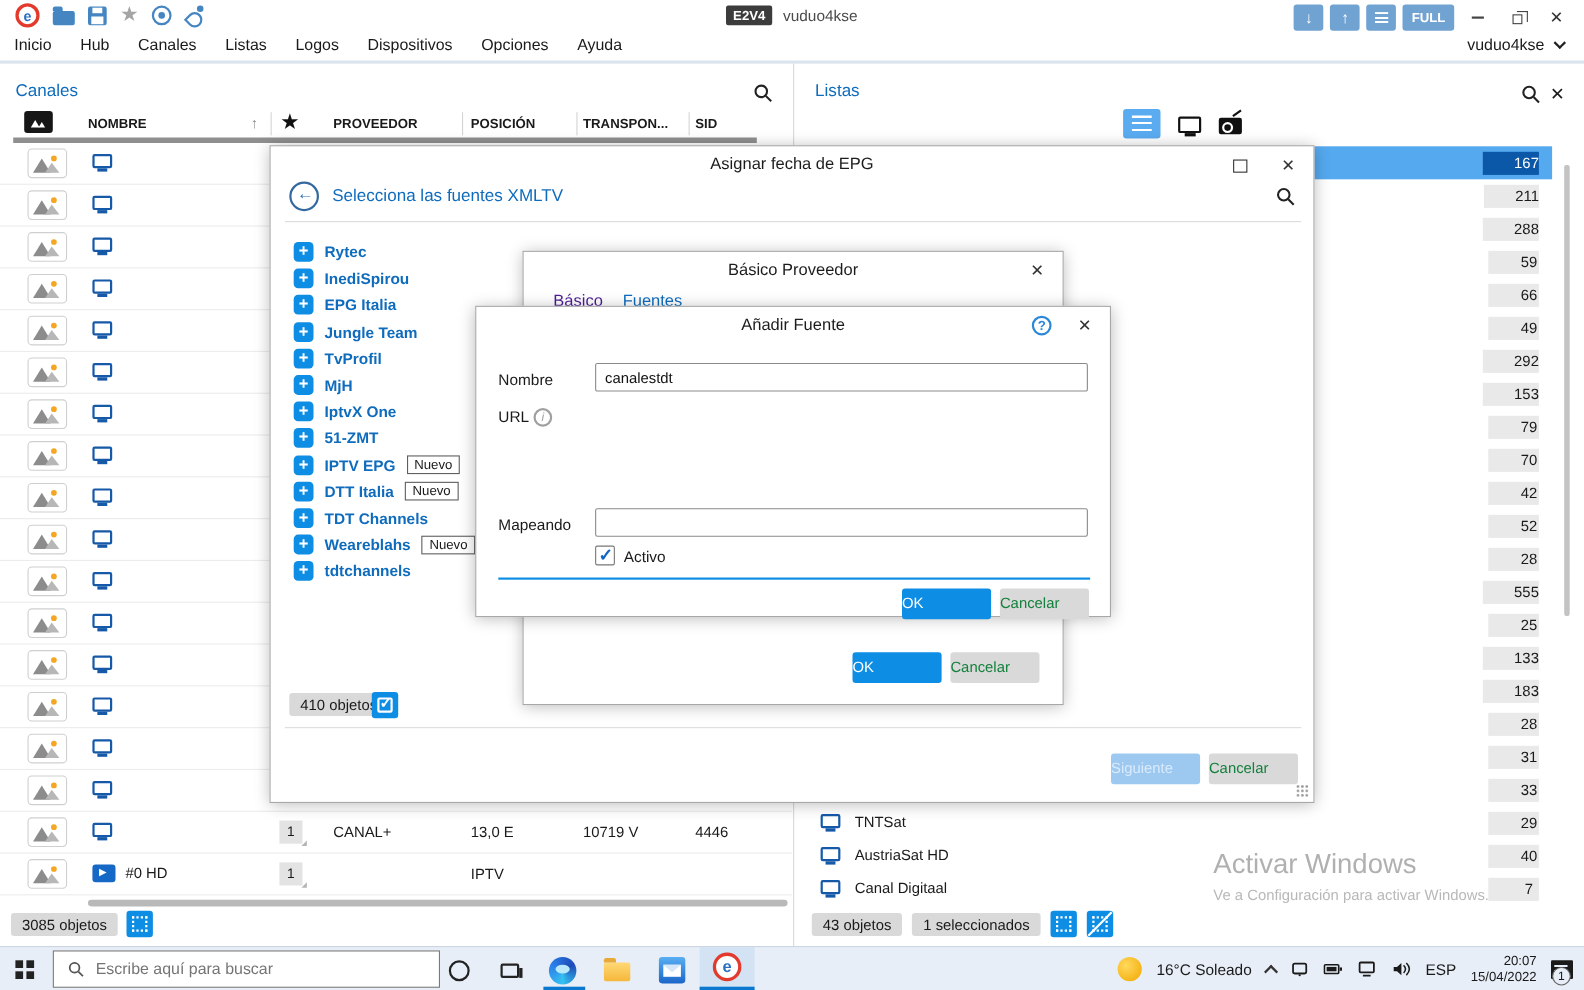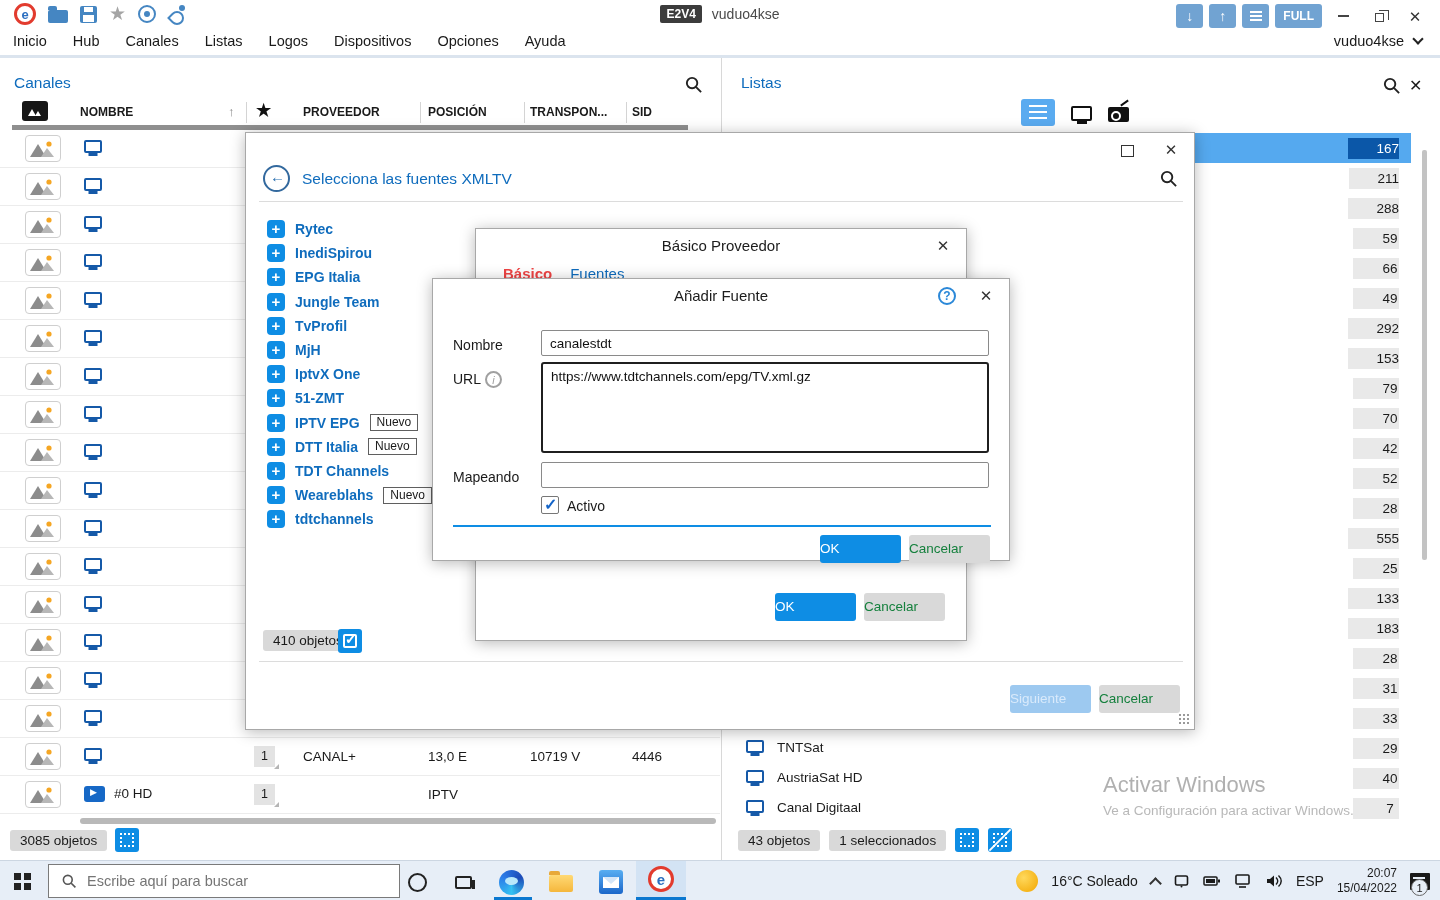--- a/index.html
+++ b/index.html
@@ -128,37 +128,37 @@
   .i-plus { width:18px; height:18px; background:#0e8de4; border-radius:4px; color:#fff; font-size:15px; font-weight:bold; text-align:center; line-height:17px; flex:0 0 18px; }
   .src-label { margin-left:10px; color:#0f6cbd; font-size:14px; font-weight:bold; }
   .src-new { margin-left:10px; border:1px solid #5f5f5f; background:#fff; font-size:12px; padding:0px 6px 1px; color:#1a1a1a; }
   .epg-objects { position:absolute; left:17px; top:497px; }
   .epg-check { position:absolute; left:92px; top:496px; }
   .grip { position:absolute; right:4px; bottom:4px; width:12px; height:12px;
           background:radial-gradient(#9a9a9a 1px, transparent 1.3px); background-size:4px 4px; }
 
   #dlg-provider { left:475px; top:228px; width:492px; height:413px; z-index:20; }
   .prov-tabs { position:absolute; left:27px; top:36px; display:flex; gap:18px; font-size:15px; }
-  .tab-gray { color:#ef4444;font-weight:bold; }
+  .tab-gray { color:#4c1d95; }
   .tab-blue { color:#0f6cbd; }
 
   #dlg-source { left:432px; top:278px; width:578px; height:283px; z-index:30; }
   .i-help { position:absolute; left:505px; top:8px; width:18px; height:18px; border:2px solid #2b88d8; border-radius:50%; color:#2b88d8; font-size:12px; font-weight:bold; text-align:center; line-height:15px; }
   .f-label { position:absolute; left:20px; font-size:14px; }
   .f-input { position:absolute; left:108px; width:448px; height:26px; border:1px solid #8a8a8a; border-radius:2px; font-family:"Liberation Sans",sans-serif; font-size:13.5px; padding:0 8px; color:#111; }
   .f-area { position:absolute; left:108px; top:83px; width:448px; height:91px; border:2px solid #1f1f1f; border-radius:3px; font-family:"Liberation Sans",sans-serif; font-size:13.5px; padding:5px 8px; resize:none; color:#111; }
   .i-info { position:absolute; left:52px; top:92px; width:17px; height:17px; border:2px solid #a0a0a0; border-radius:50%; color:#a0a0a0; font-size:11px; text-align:center; line-height:14px; font-style:italic; }
   .f-check { position:absolute; left:108px; top:217px; width:18px; height:18px; border:1px solid #777; border-radius:2px; background:#fff; }
   .f-check::after { content:"\2713"; position:absolute; left:2px; top:-2px; color:#1464c8; font-size:16px; font-weight:bold; }
   .f-chklabel { position:absolute; left:134px; top:219px; font-size:14px; }
   .src-hr { position:absolute; left:20px; top:246px; width:538px; border-top:2px solid #0e8de4; }
 
   
   .watermark { position:absolute; left:1103px; top:772px; z-index:8; pointer-events:none; }
-  .wm1 { font-size:22px; color:rgba(150,150,150,.75); }
+  .wm1 { font-size:25px; color:rgba(150,150,150,.75); }
   .wm2 { font-size:13.5px; color:rgba(160,160,160,.75); margin-top:5px; }
 
   
   .taskbar { position:absolute; left:0; top:860px; width:1440px; height:40px; background:#e7eef7; border-top:1px solid #ccd6e2; z-index:50; }
   .i-win { position:absolute; left:14px; top:12px; width:17px; height:17px;
     background-image:linear-gradient(#222,#222),linear-gradient(#222,#222),linear-gradient(#222,#222),linear-gradient(#222,#222);
     background-size:7px 7px; background-position:0 0,10px 0,0 10px,10px 10px; background-repeat:no-repeat; }
   .tb-search { position:absolute; left:48px; top:3px; width:352px; height:34px; background:#fff; border:1px solid #7a7a7a; display:flex; align-items:center; gap:10px; padding:0 12px; }
   .tb-search input { border:none; outline:none; font-size:14.5px; color:#333; width:280px; font-family:"Liberation Sans",sans-serif; background:transparent; }
   .task-ic { position:absolute; top:8px; width:26px; height:26px; display:flex; align-items:center; justify-content:center; }
@@ -598,20 +598,21 @@
       <span class="i-deselall"></span>
     </div>
   </div>
 
   <div class="watermark">
     <div class="wm1">Activar Windows</div>
     <div class="wm2">Ve a Configuración para activar Windows.</div>
   </div>
 
   <div class="dialog" id="dlg-epg">
+    <div class="dlg-title">Asignar fecha de EPG</div>
     <span class="dlg-maxi"></span>
     <span class="dlg-x" style="left:916px">✕</span>
     <span class="back-btn"></span>
     <div class="dlg-sub">Selecciona las fuentes XMLTV</div>
     <svg class="svg-ic" style="position:absolute;left:913px;top:36px;" width="19" height="19" viewBox="0 0 20 20">
         <circle cx="8.5" cy="8.5" r="5.5" fill="none" stroke="#222" stroke-width="2"></circle>
         <line x1="12.8" y1="12.8" x2="18" y2="18" stroke="#222" stroke-width="2"></line>
       </svg>
     <div class="dlg-hr" style="top:68px"></div>
     <div id="xmltv-sources">
@@ -703,21 +704,20 @@
   <div class="dialog" id="dlg-source">
     <div class="dlg-title">Añadir Fuente</div>
     <span class="i-help">?</span>
     <span class="dlg-x" style="left:544px">✕</span>
 
     <span class="f-label" style="top:58px">Nombre</span>
     <input class="f-input" style="top: 51px;" value="canalestdt">
 
     <span class="f-label" style="top:92px">URL</span>
     <span class="i-info">i</span>
-    <textarea class="f-area" spellcheck="false" style="">https://www.tdtchannels.com/epg/TV.xml.gz</textarea>
 
     <span class="f-label" style="top:190px">Mapeando</span>
     <input class="f-input" style="top: 183px;" value="">
 
     <span class="f-check"></span>
     <span class="f-chklabel">Activo</span>
 
     <div class="src-hr"></div>
     <span class="btn btn-ok" style="left:387px;top:256px">OK</span>
     <span class="btn btn-gray" style="left:476px;top:256px">Cancelar</span>

